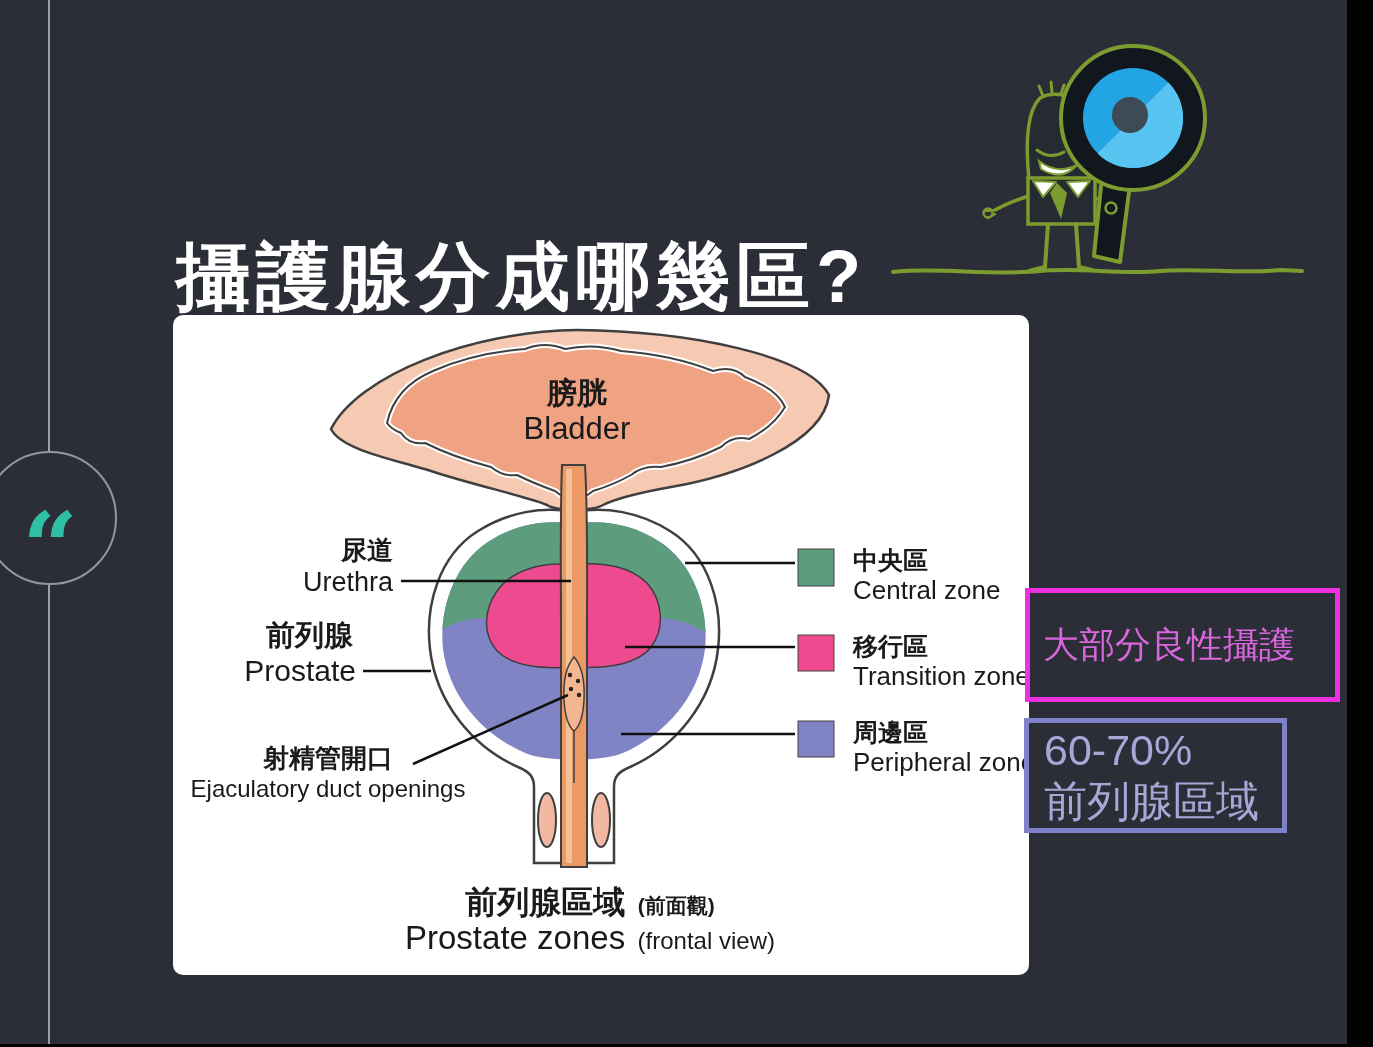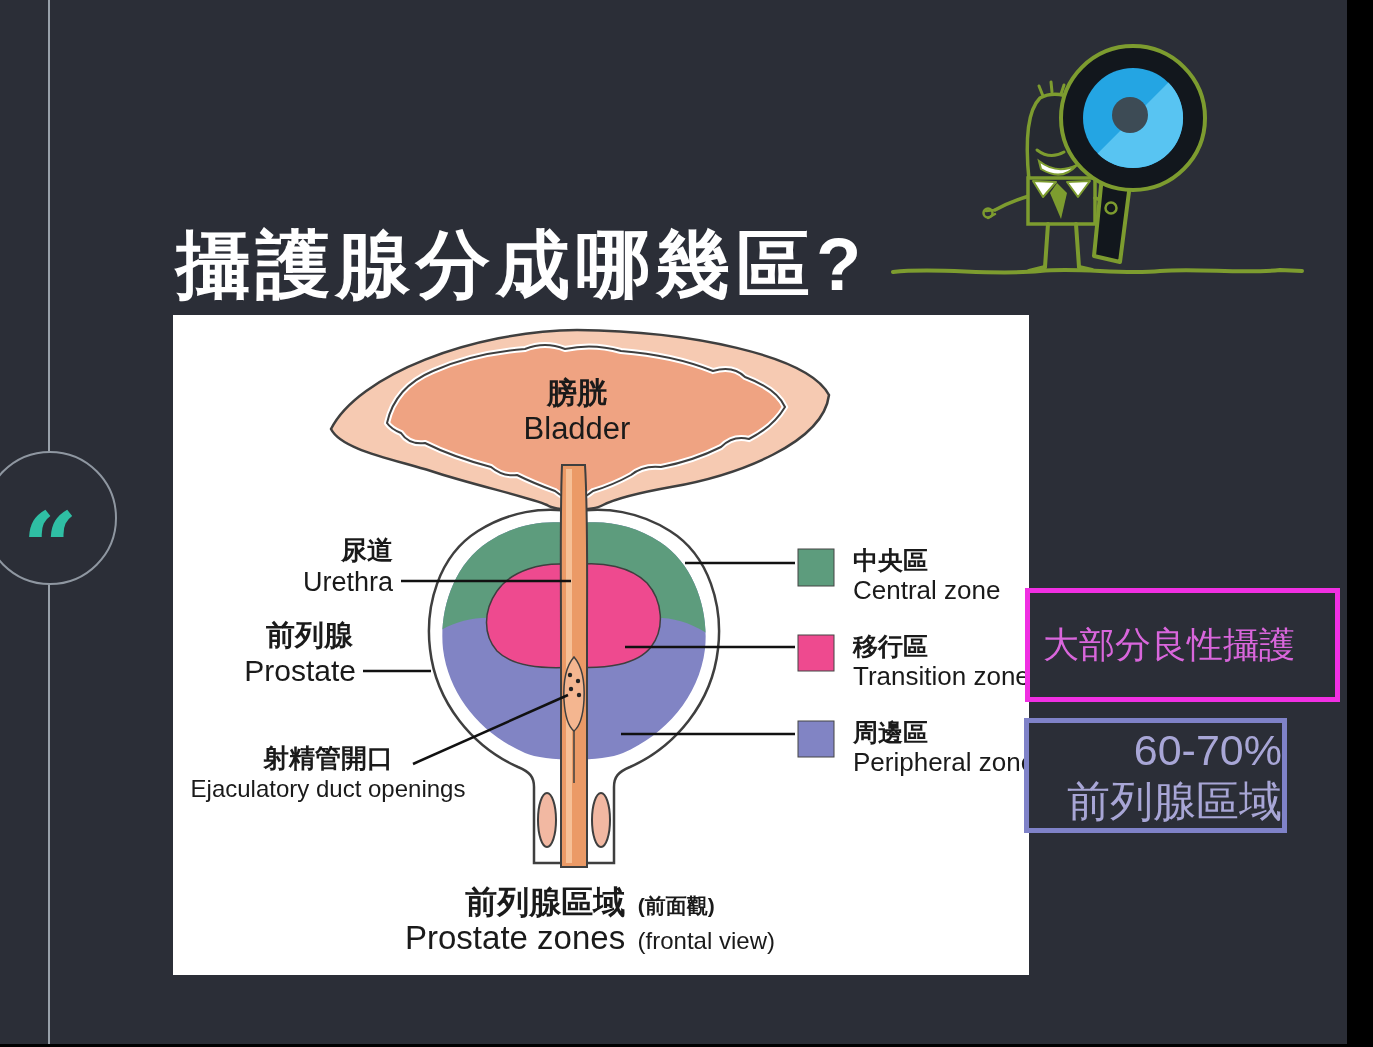--- a/index.html
+++ b/index.html
@@ -21,50 +21,50 @@
     display:flex;align-items:center;justify-content:center;
   }
   .quote-glyph{
     font-family:"DejaVu Serif", serif;
     font-weight:bold;
     font-size:96px;color:#2fbfa4;
     transform:translateY(30px);
     line-height:0;
   }
   .title{
-    position:absolute;left:176px;top:166px;
+    position:absolute;left:176px;top:178px;
     font-size:74px;font-weight:800;color:#ffffff;
     letter-spacing:6px;white-space:nowrap;
   }
   .mascot{
     position:absolute;left:880px;top:40px;width:430px;height:245px;
   }
   .diagram-panel{
     position:absolute;left:173px;top:315px;width:856px;height:660px;
     background:#ffffff;
+    border-radius:10px;
   }
   .note-box{
     position:absolute;box-sizing:border-box;
     display:flex;flex-direction:column;justify-content:center;
   }
   .note-benign{
     left:1025px;top:588px;width:315px;height:114px;
     border:5px solid #f02fe2;
     padding-left:13px;
     gap:36px;
   }
   .note-benign .note-line{
     color:#d966dc;font-size:36px;line-height:48px;font-weight:300;
     white-space:nowrap;
   }
   .note-cancer{
     left:1024px;top:718px;width:263px;height:115px;
     border:5px solid #7f82c8;
     padding-left:15px;
-    text-align:right;
   }
   .note-cancer .note-line{
     color:#a8a6d6;font-size:43px;line-height:51px;font-weight:300;
     white-space:nowrap;
   }
   .edge-right{
     position:absolute;right:0;top:0;width:26px;height:100%;background:#000;
   }
   .edge-bottom{
     position:absolute;left:0;bottom:0;width:100%;height:3px;background:#000;

